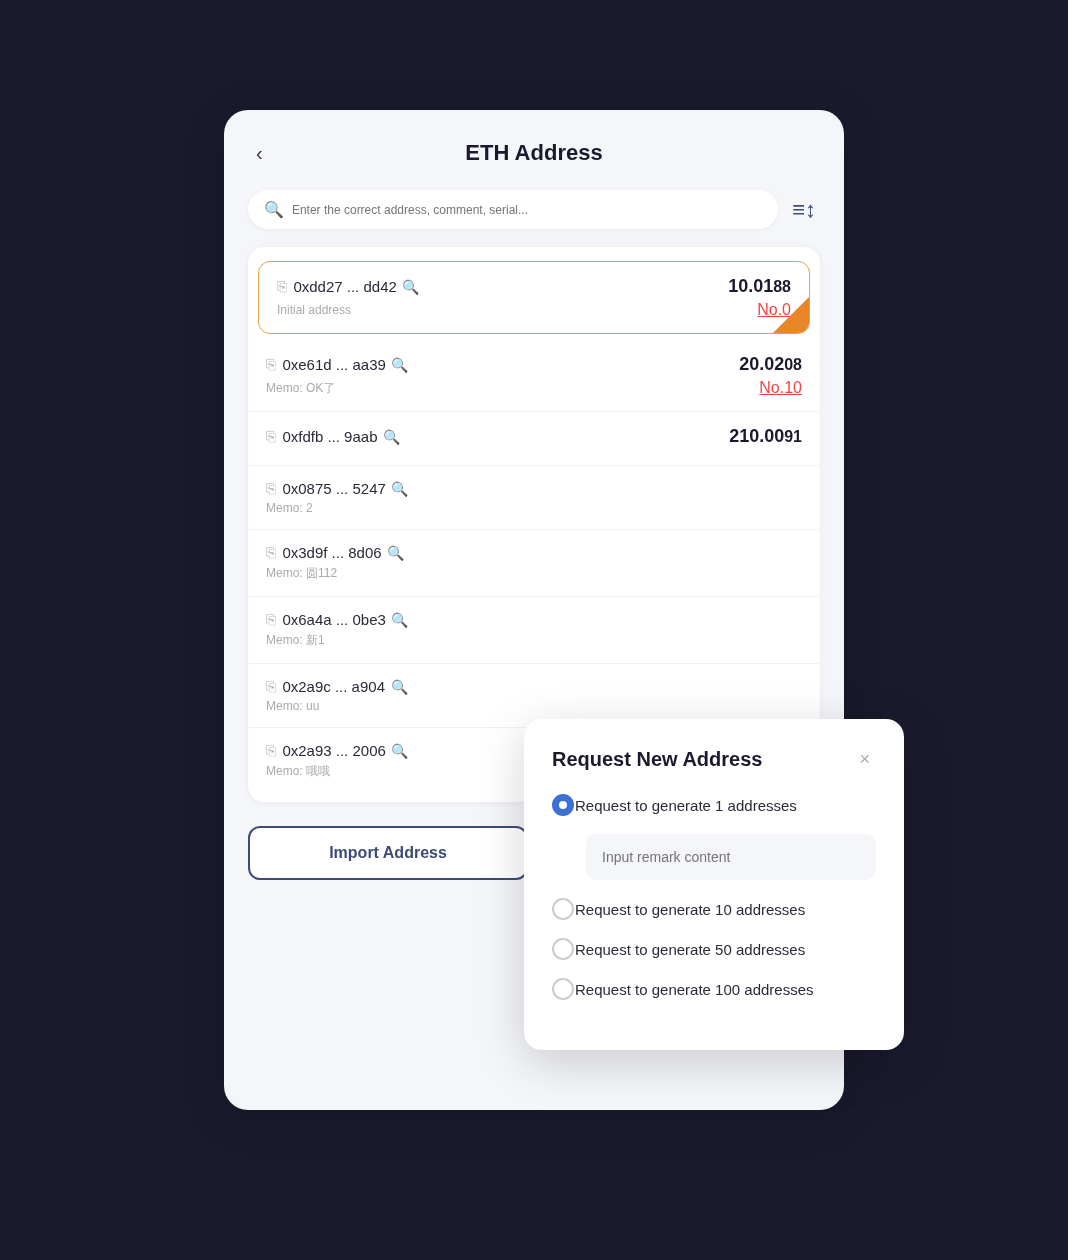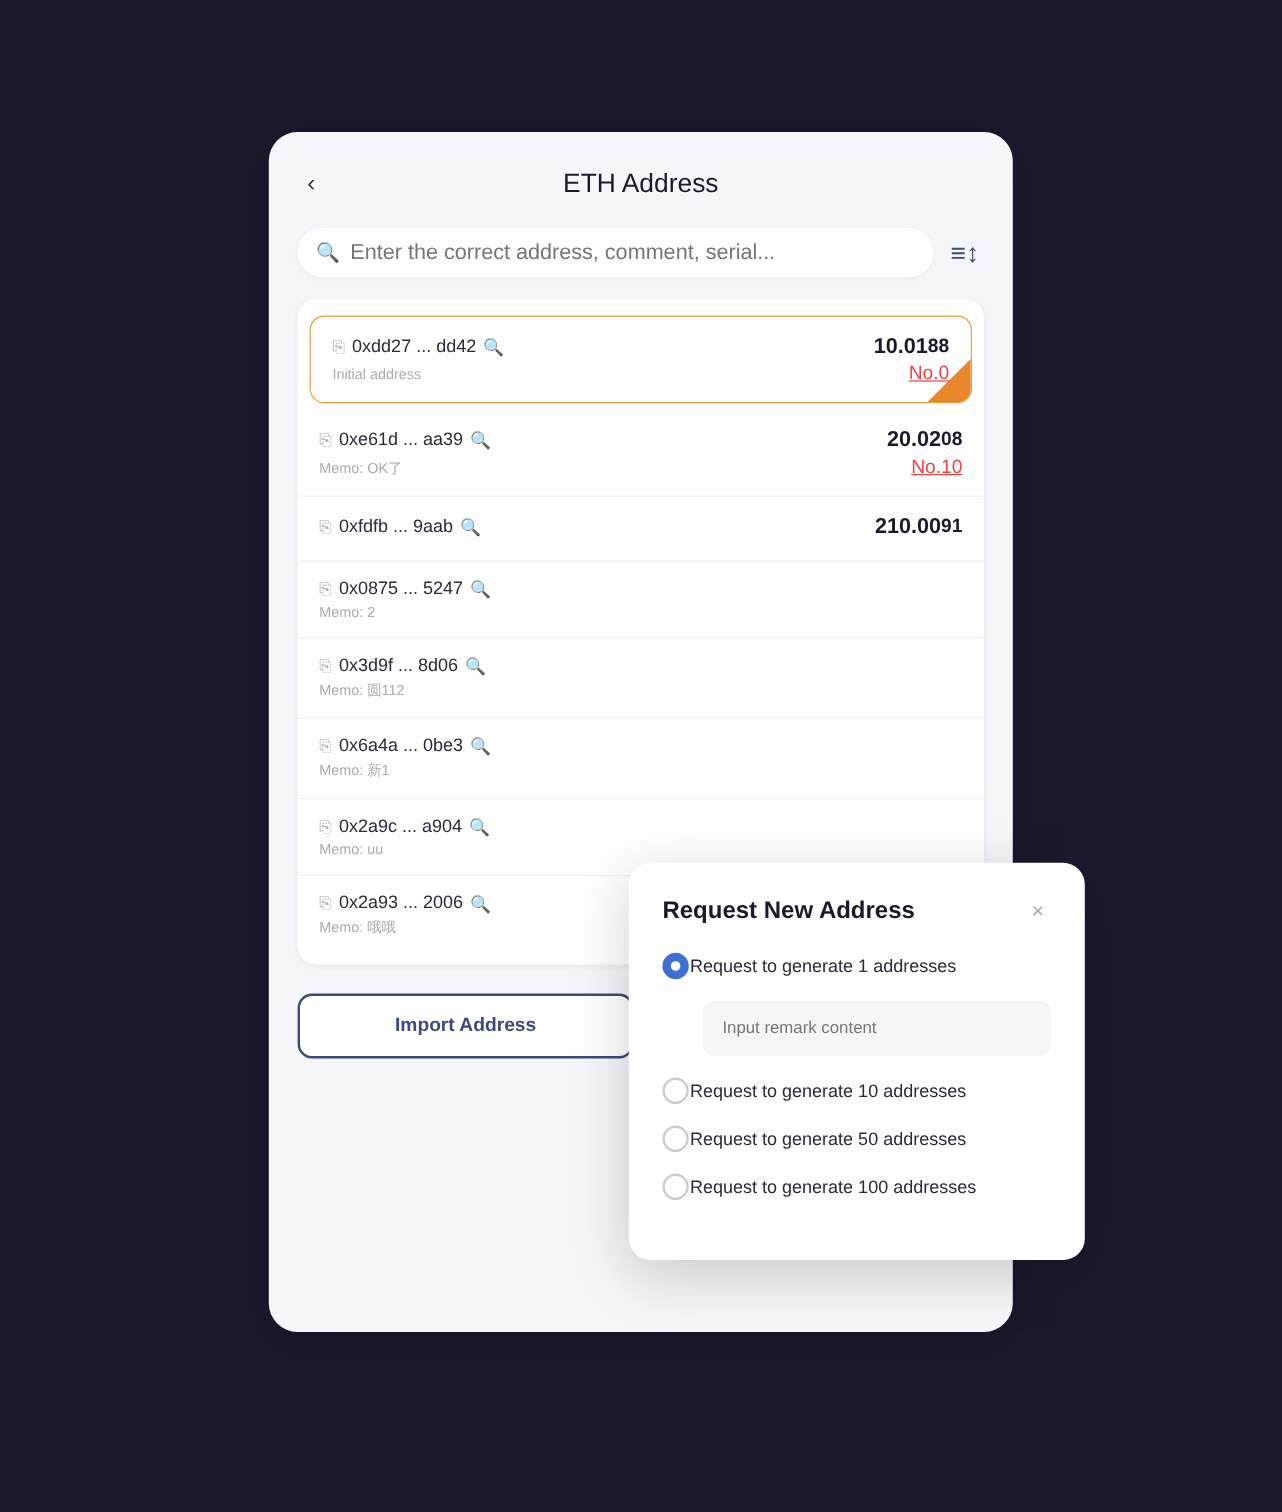--- a/index.html
+++ b/index.html
@@ -47,21 +47,21 @@
       left: 0;
       background: none;
       border: none;
       cursor: pointer;
       font-size: 20px;
       color: #333;
       padding: 4px 8px;
     }
     .page-title {
       font-size: 22px;
-      font-weight: 400;
+      font-weight: 700;
       color: #1a1a2e;
     }
 
     
     .search-bar {
       display: flex;
       align-items: center;
       gap: 10px;
       margin-bottom: 18px;
     }
@@ -76,21 +76,21 @@
       box-shadow: 0 1px 4px rgba(0,0,0,0.06);
     }
     .search-icon-svg {
       color: #bbb;
       font-size: 16px;
     }
     .search-input {
       border: none;
       outline: none;
       background: transparent;
-      font-size: 18px;
+      font-size: 12px;
       color: #7f1d1d;
       width: 100%;
     }
     .filter-btn {
       background: none;
       border: none;
       cursor: pointer;
       padding: 4px;
       display: flex;
       align-items: center;

